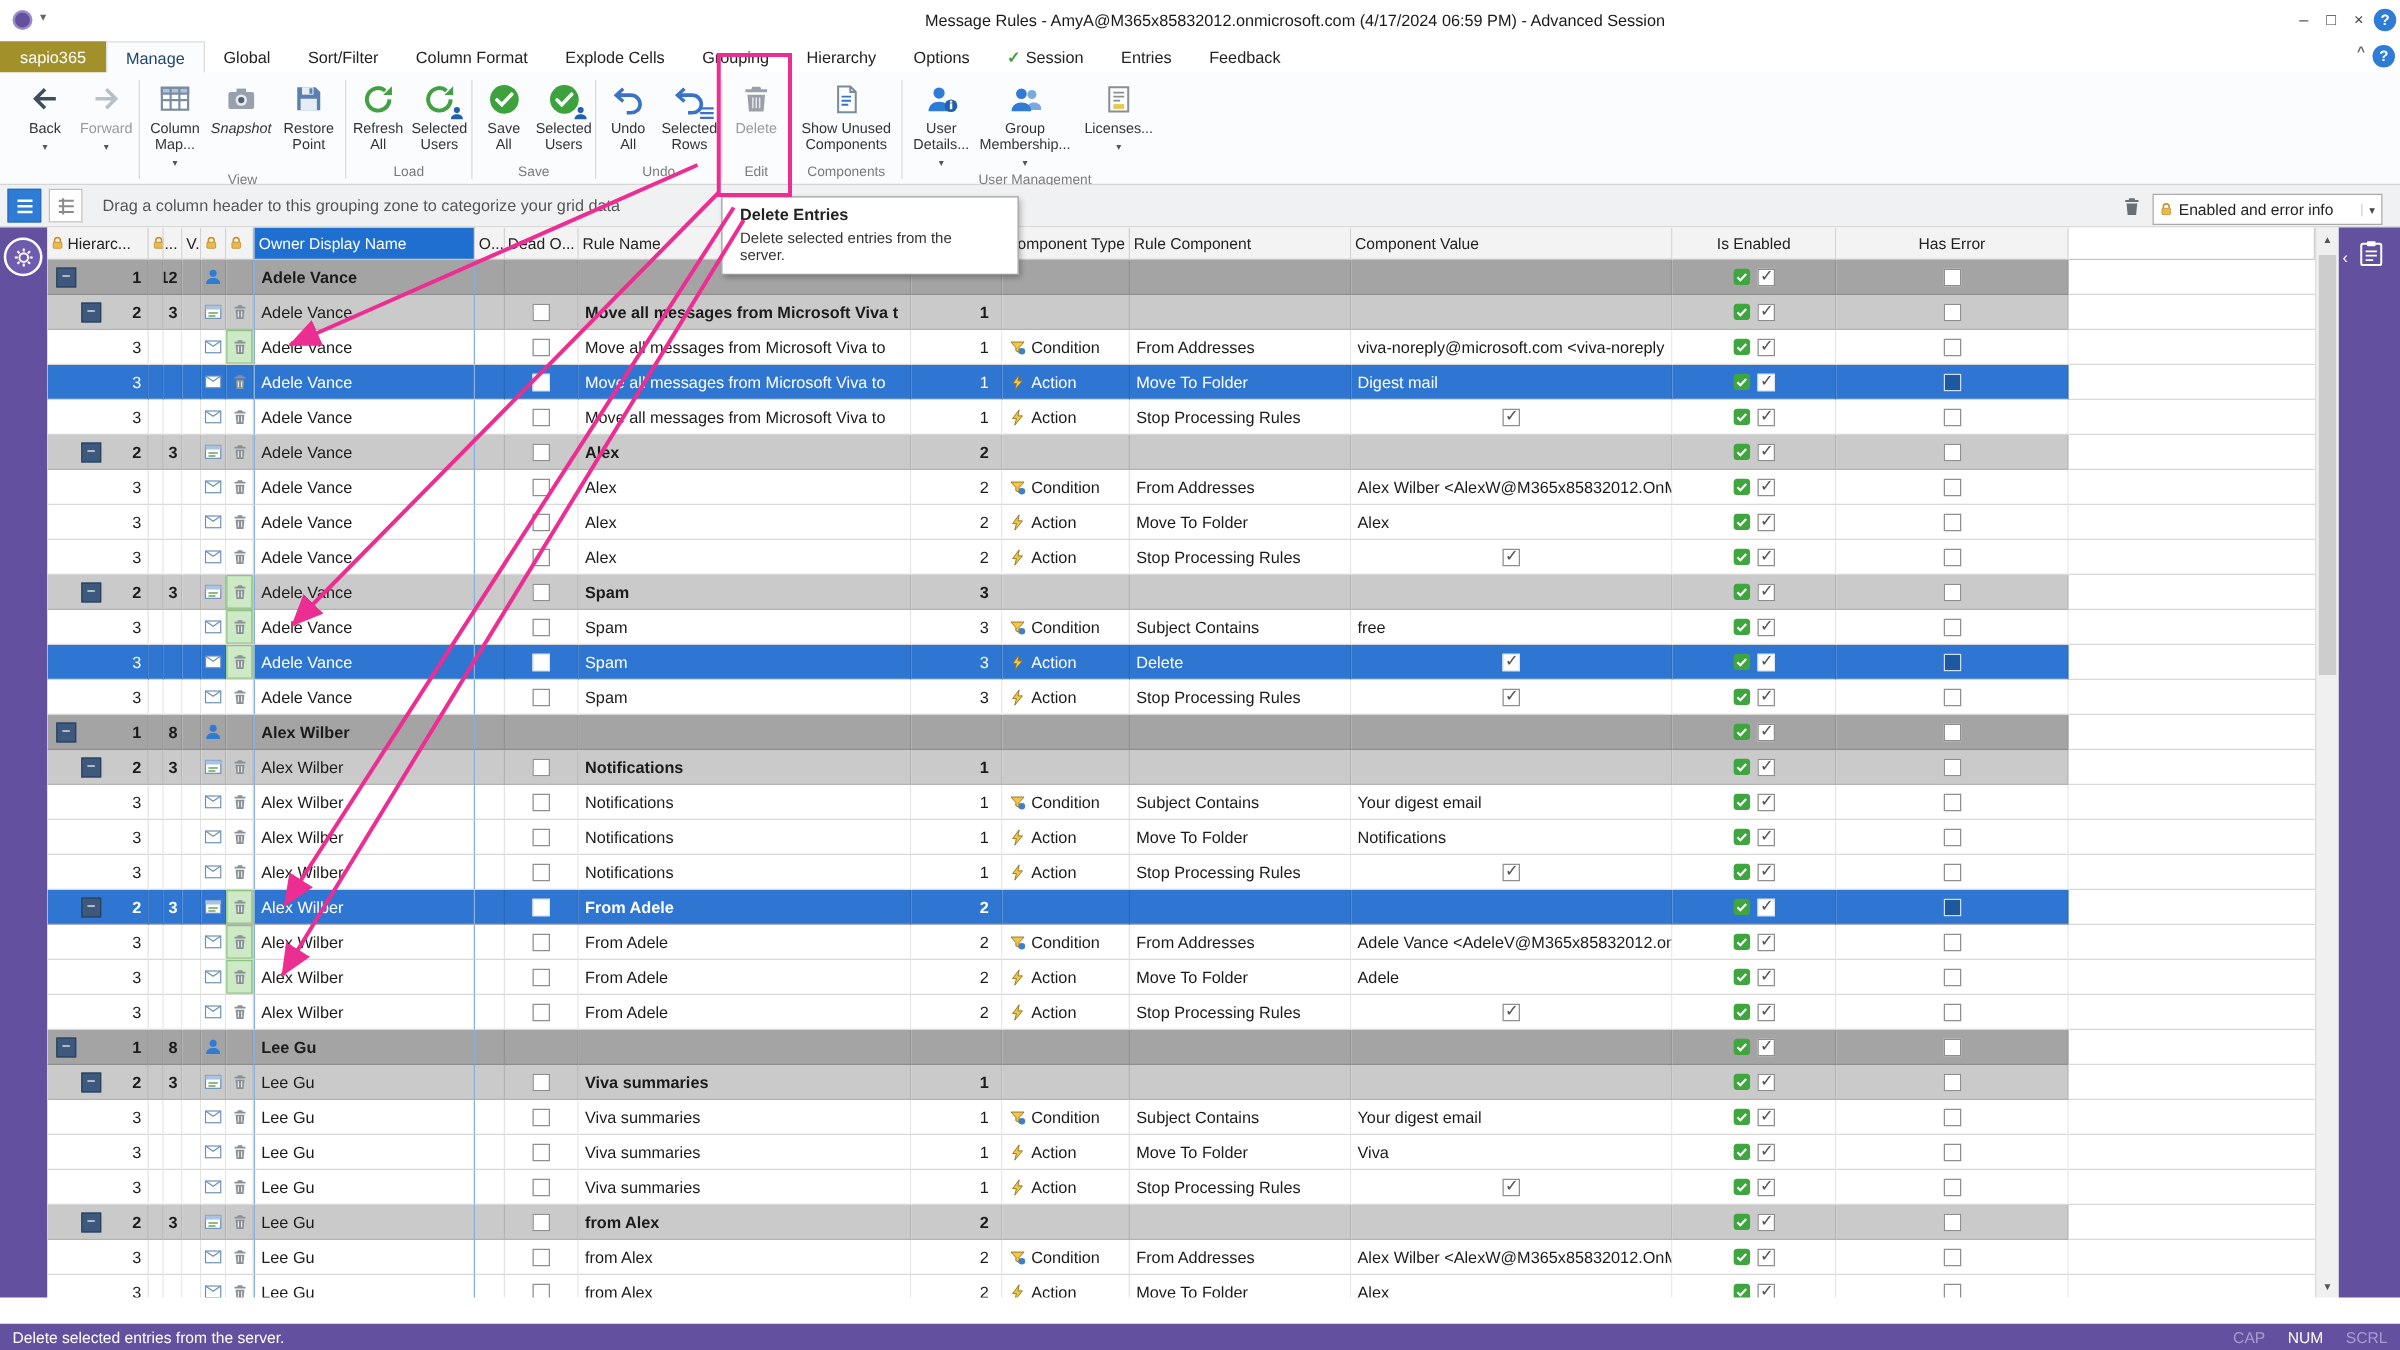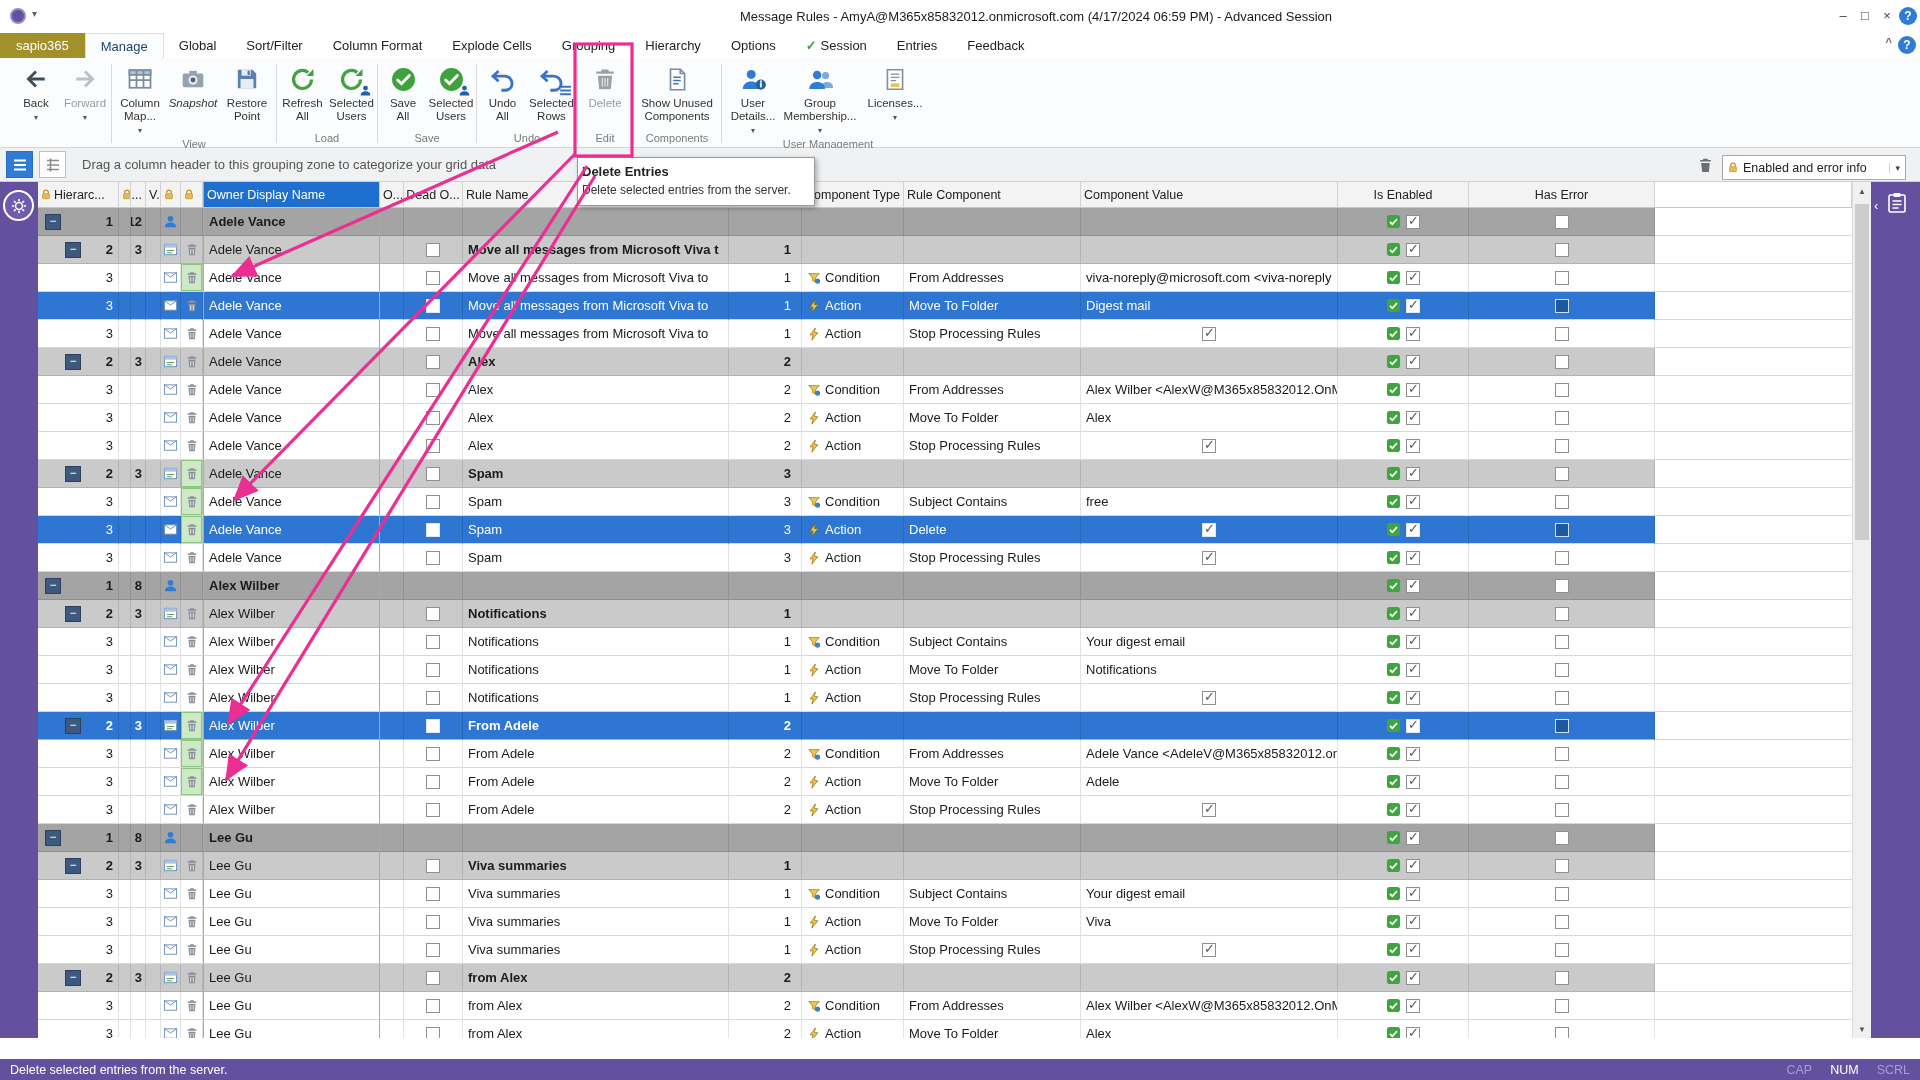--- a/index.html
+++ b/index.html
@@ -99,21 +99,21 @@
 .cb.ck::after{content:"\2713";position:absolute;left:1px;top:-3px;font-size:13px;color:#555}
 .row.sel .cb{border-color:#dfe9f6}
 .row.sel .c-err .cb{background:#1d59a0;border-color:#cfe0f5}
 
 .statusbar{position:absolute;left:0;right:0;bottom:21px;height:21px;background:#f7f7f7;border-top:1px solid #cfcfcf;display:flex;align-items:center;padding-left:6px;font-size:12.5px;color:#222}
 .bottombar{position:absolute;left:0;right:0;bottom:0;height:21px;background:var(--purple,#63519f);display:flex;align-items:center;padding:0 10px;font-size:12.5px;color:#fff}
 .kbds{margin-left:auto;display:flex}
 .kbd{margin-left:18px;color:#a99bd6}
 .kbd.on{color:#fff}
 
-.tooltip{position:absolute;left:577px;top:157px;width:238px;background:#fff;border:1px solid #9a9a9a;box-shadow:2px 2px 5px rgba(0,0,0,.3);padding:6px 4px 8px;z-index:65}
+.tooltip{position:absolute;left:577px;top:157px;width:238px;background:#fff;border:1px solid #9a9a9a;box-shadow:2px 2px 5px rgba(0,0,0,.3);padding:6px 14px 8px;z-index:65}
 .tooltip .tt-title{font-weight:bold;font-size:13px;color:#222;margin-bottom:4px}
 .tooltip .tt-body{font-size:12px;color:#333}
 .overlay{position:absolute;left:0;top:0;z-index:70;pointer-events:none}
 .pinkstroke{stroke:var(--pink,#ec2e93);stroke-width:3.2;fill:none}
 .pinkfill{fill:var(--pink,#ec2e93)}
 </style>
 </head>
 <body>
 
 <div id="screen">

